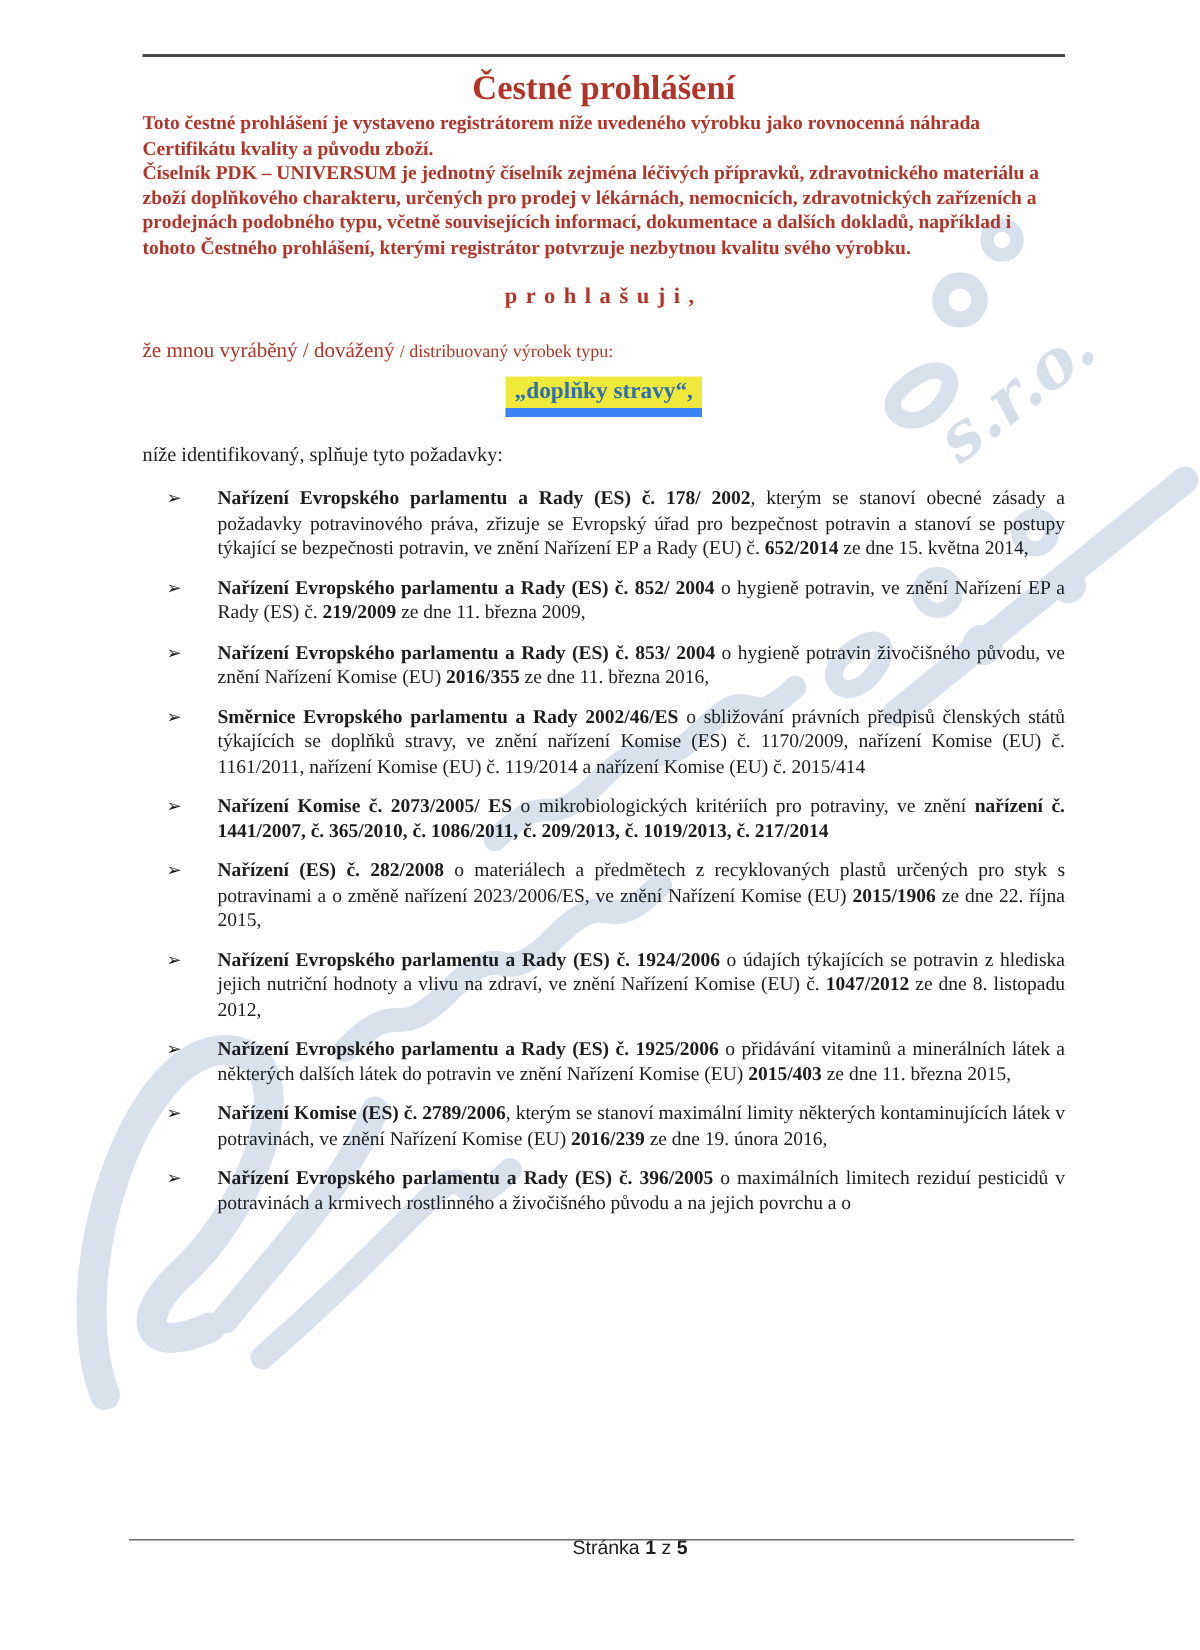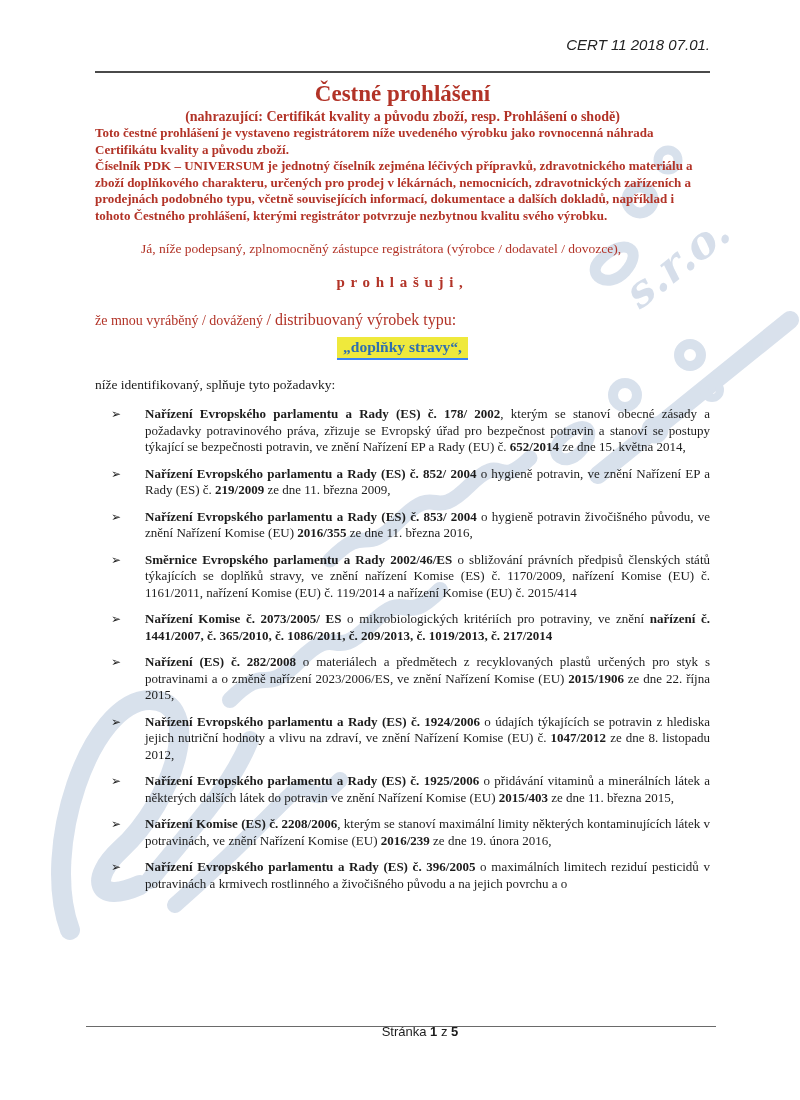--- a/index.html
+++ b/index.html
@@ -71,35 +71,35 @@
     letter-spacing:0.38em;
     color:#b23327;
     margin:17px 0 0 0;
   }
   .typ-line{
     margin:20px 0 0 0;
     color:#b23327;
     font-size:14px;
   }
   .typ-line .small{
-    font-size:16px;
+    font-size:12px;
     text-align:right;
   }
   .product-wrap{
     text-align:center;
     margin:8px 0 0 0;
   }
   .product-type{
     display:inline-block;
     background:#efe93c;
     color:#2f6fb0;
     font-size:15.5px;
     font-weight:bold;
     padding:1px 6px 2px 6px;
-    border-bottom:2px solid #3b82f6;
+    border-bottom:6px solid #3b82f6;
   }
   .nize-line{
     margin:17px 0 0 0;
     font-size:13.5px;
     color:#1c1c1c;
   }
   .reg-list{
     list-style:none;
     margin:13px 0 0 0;
     padding:0 0 0 16px;
@@ -161,33 +161,30 @@
       <circle cx="712" cy="390" r="8" stroke-width="8"></circle>
       <circle cx="640" cy="200" r="13" stroke-width="11"></circle>
       <circle cx="668" cy="160" r="10" stroke-width="9"></circle>
       <path d="M 600 260 C 625 235 645 250 625 272 C 608 290 585 275 600 260 Z" stroke-width="11"></path>
     </g>
     <text x="640" y="310" transform="rotate(-38 640 310)" font-family="DejaVu Serif, serif" font-style="italic" font-weight="bold" font-size="44" fill="#ccd7e6" opacity="0.8" id="wm-text">s.r.o.</text>
   </svg>
 
   <div class="content">
 
-    <div class="doc-ref">CERT 11 2018 07.01.</div>
 
     <hr class="top-rule">
 
     <div class="title">Čestné prohlášení</div>
-    <div class="subtitle">(nahrazující: Certifikát kvality a původu zboží, resp. Prohlášení o shodě)</div>
 
     <div class="preamble" id="preamble">
         <p>Toto čestné prohlášení je vystaveno registrátorem níže uvedeného výrobku jako rovnocenná náhrada Certifikátu kvality a původu zboží.</p>
         <p>Číselník PDK – UNIVERSUM je jednotný číselník zejména léčivých přípravků, zdravotnického materiálu a zboží doplňkového charakteru, určených pro prodej v lékárnách, nemocnicích, zdravotnických zařízeních a prodejnách podobného typu, včetně souvisejících informací, dokumentace a dalších dokladů, například i tohoto Čestného prohlášení, kterými registrátor potvrzuje nezbytnou kvalitu svého výrobku.</p>
       </div>
 
-    <div class="ja-line">Já, níže podepsaný, zplnomocněný zástupce registrátora (výrobce / dodavatel / dovozce),</div>
 
     <div class="prohlasuji">prohlašuji,</div>
 
     <div class="typ-line">
       <span>že mnou vyráběný / dovážený </span><span class="small">/ distribuovaný výrobek typu:</span>
     </div>
 
     <div class="product-wrap">
       <span class="product-type">„doplňky stravy“,</span>
     </div>
@@ -222,21 +219,21 @@
         <li class="reg-item">
           <span class="reg-marker">➢</span>
           <div class="reg-text"><span class="b">Nařízení Evropského parlamentu a Rady (ES) č. 1924/2006</span><span> o údajích týkajících se potravin z hlediska jejich nutriční hodnoty a vlivu na zdraví, ve znění Nařízení Komise (EU) č. </span><span class="b">1047/2012</span><span> ze dne 8. listopadu 2012,</span></div>
         </li>
         <li class="reg-item">
           <span class="reg-marker">➢</span>
           <div class="reg-text"><span class="b">Nařízení Evropského parlamentu a Rady (ES) č. 1925/2006</span><span> o přidávání vitaminů a minerálních látek a některých dalších látek do potravin ve znění Nařízení Komise (EU) </span><span class="b">2015/403</span><span> ze dne 11. března 2015,</span></div>
         </li>
         <li class="reg-item">
           <span class="reg-marker">➢</span>
-          <div class="reg-text"><span class="b">Nařízení Komise (ES) č. 2208/2006</span><span>, kterým se stanoví maximální limity některých kontaminujících látek v potravinách, ve znění Nařízení Komise (EU) </span><span class="b">2016/239</span><span> ze dne 19. února 2016,</span></div>
+          <div class="reg-text"><span class="b">Nařízení Komise (ES) č. 2789/2006</span><span>, kterým se stanoví maximální limity některých kontaminujících látek v potravinách, ve znění Nařízení Komise (EU) </span><span class="b">2016/239</span><span> ze dne 19. února 2016,</span></div>
         </li>
         <li class="reg-item">
           <span class="reg-marker">➢</span>
           <div class="reg-text"><span class="b">Nařízení Evropského parlamentu a Rady (ES) č. 396/2005</span><span> o maximálních limitech reziduí pesticidů v potravinách a krmivech rostlinného a živočišného původu a na jejich povrchu a o</span></div>
         </li>
       </ul>
 
   </div>
 
   <hr class="footer-rule">

